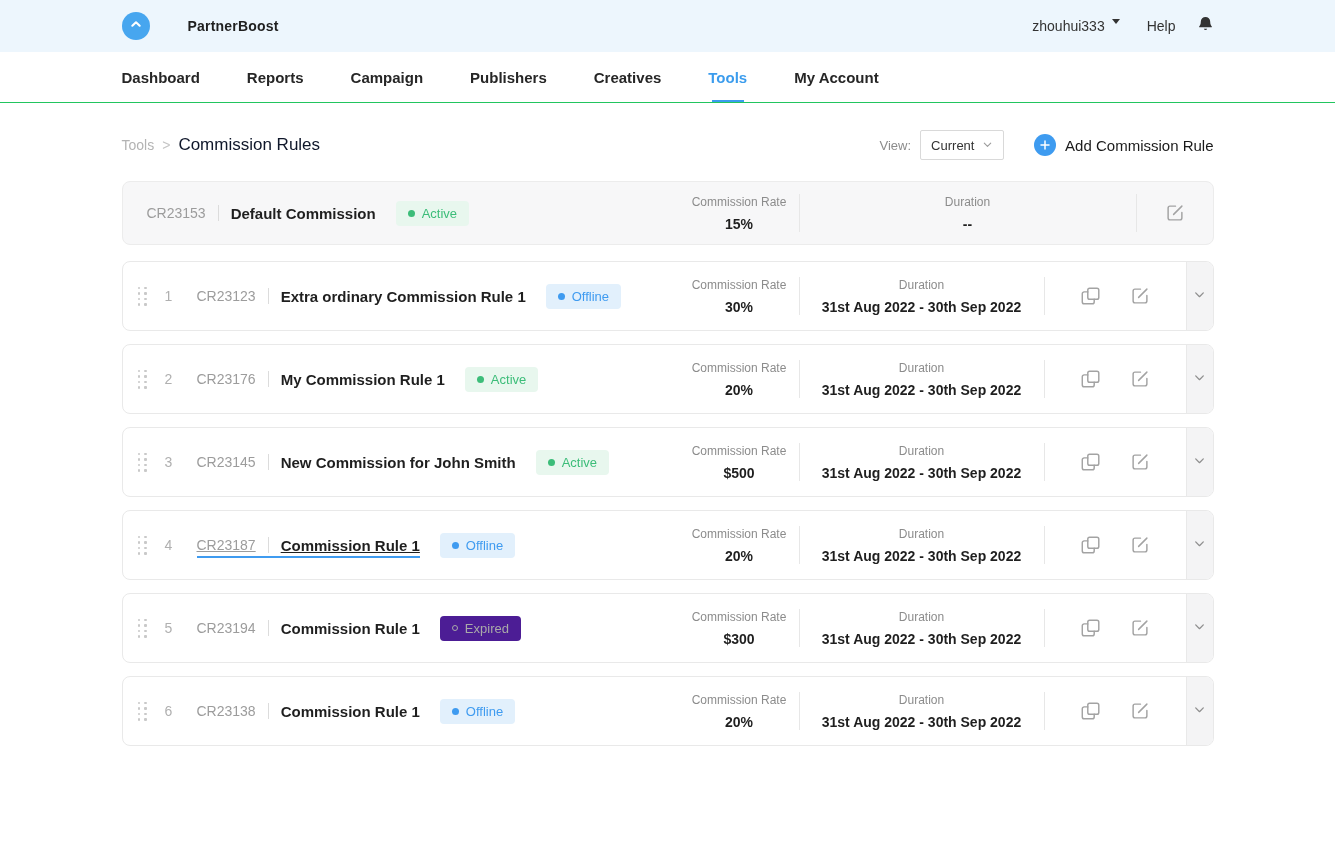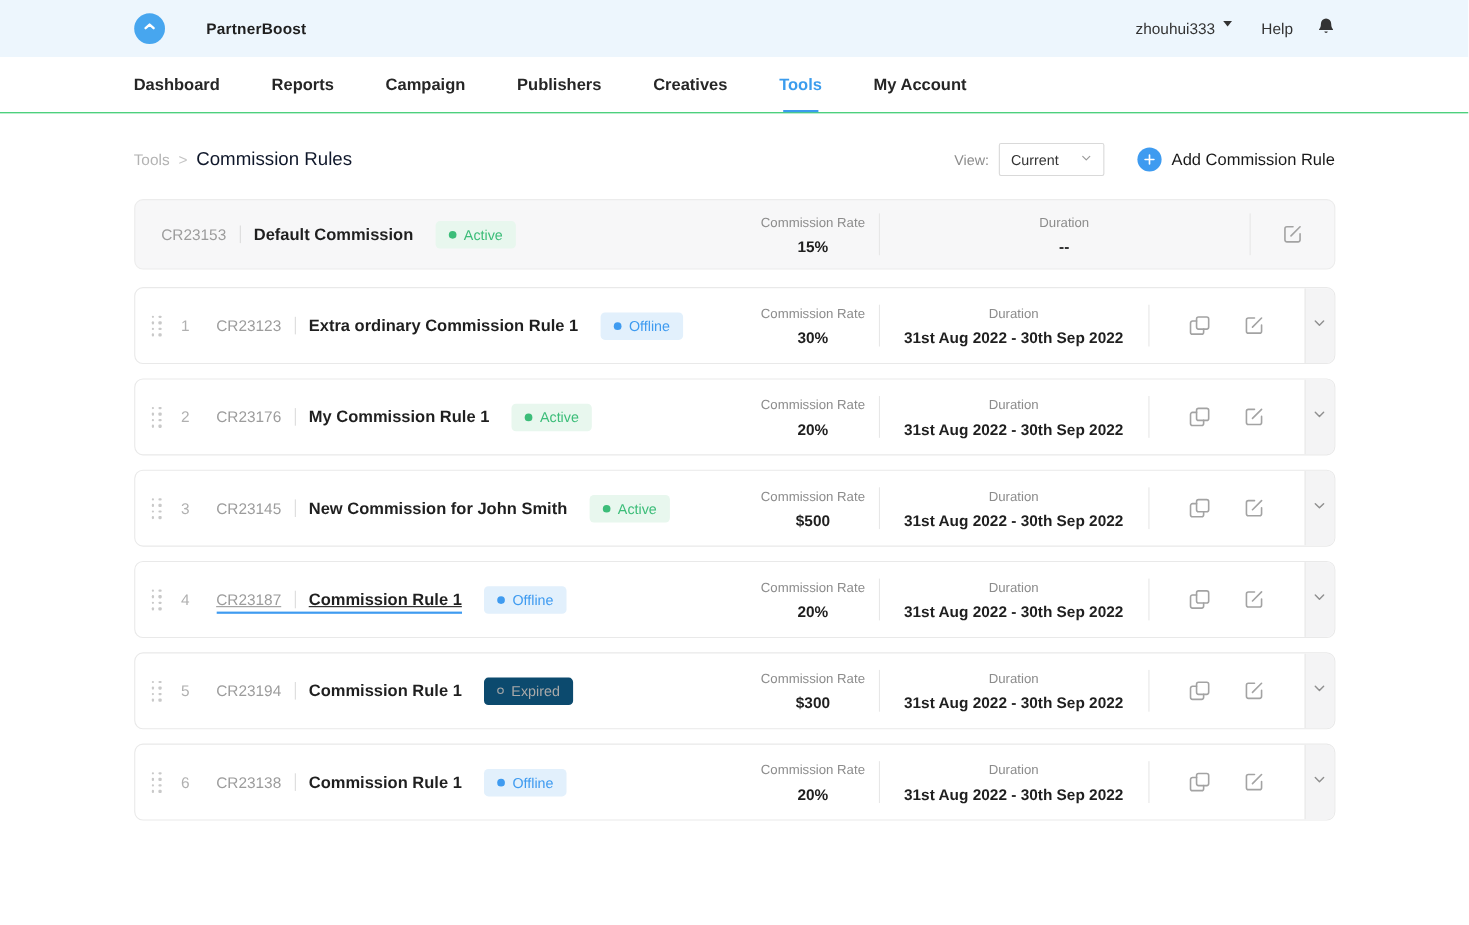--- a/index.html
+++ b/index.html
@@ -29,21 +29,21 @@
   .nav-item.active::after { content: ""; position: absolute; bottom: 0; left: 50%;
     transform: translateX(-50%); width: 32px; height: 2px; background: #3b9ced; }
 
   
   .crumb-row { display: flex; align-items: center; margin-top: 26px; height: 32px; }
   .crumb-parent { font-size: 14px; color: #b3b3b3; cursor: pointer; }
   .crumb-sep { font-size: 14px; color: #c4c4c4; margin: 0 8px; }
   .crumb-current { font-size: 17px; color: #0f172a; }
   .toolbar { margin-left: auto; display: flex; align-items: center; }
   .view-label { font-size: 13px; color: #8c8c8c; margin-right: 9px; }
-  .view-select { width: 96px; height: 30px; border: 1px solid #d9d9d9; border-radius: 2px;
+  .view-select { width: 84px; height: 30px; border: 1px solid #d9d9d9; border-radius: 2px;
     background: #fff; display: flex; align-items: center; padding: 0 10px; cursor: pointer; }
   .view-select .value { font-size: 13px; color: #333; flex: 1; }
   .add-btn { display: flex; align-items: center; gap: 9px; margin-left: 30px; cursor: pointer; }
   .plus-circle { width: 22px; height: 22px; border-radius: 50%; background: #3e9bf0;
     display: flex; align-items: center; justify-content: center; }
   .add-label { font-size: 15px; font-weight: 400; color: #1a1a1a; }
 
   
   .default-card { margin-top: 20px; height: 64px; background: #f7f7f8;
     border: 1px solid #ececec; border-radius: 8px; display: flex; align-items: stretch; }
@@ -66,21 +66,21 @@
   .rule-title.hovered .rule-id, .rule-title.hovered .rule-name { text-decoration: underline; }
   .rule-id { font-size: 14px; color: #9c9c9c; cursor: pointer; }
   .title-div { width: 1px; height: 16px; background: #dcdcdc; margin: 0 12px; }
   .rule-name { font-size: 15px; font-weight: 700; color: #1f1f1f; cursor: pointer; }
 
   .badge { display: inline-flex; align-items: center; gap: 7px; padding: 5px 12px;
     border-radius: 4px; font-size: 13px; margin-left: 20px; white-space: nowrap; }
   .badge .dot { width: 7px; height: 7px; border-radius: 50%; background: currentColor; }
   .badge-active  { background: #e8f7ee; color: #3cbd79; }
   .badge-offline { background: #e2f0fc; color: #3f9bf0; }
-  .badge-expired { background: #0c4a6e; color: #a9a9a9; }
+  .badge-expired { background: #4c1d95; color: #a9a9a9; }
   .badge-expired .dot { background: transparent; border: 1.5px solid currentColor; width: 6px; height: 6px; }
 
   .col { display: flex; flex-direction: column; justify-content: center; gap: 7px; text-align: center; }
   .col-rate { width: 119px; }
   .rule-card .col-dur { width: 244px; }
   .default-card .col-dur { flex: 1; }
   .col .label { font-size: 12px; color: #8c8c8c; }
   .col .value { font-size: 14px; font-weight: 700; color: #1f1f1f; }
   .vdiv { width: 1px; background: #e7e7e7; align-self: center; height: 38px; flex: 0 0 auto; }
 

